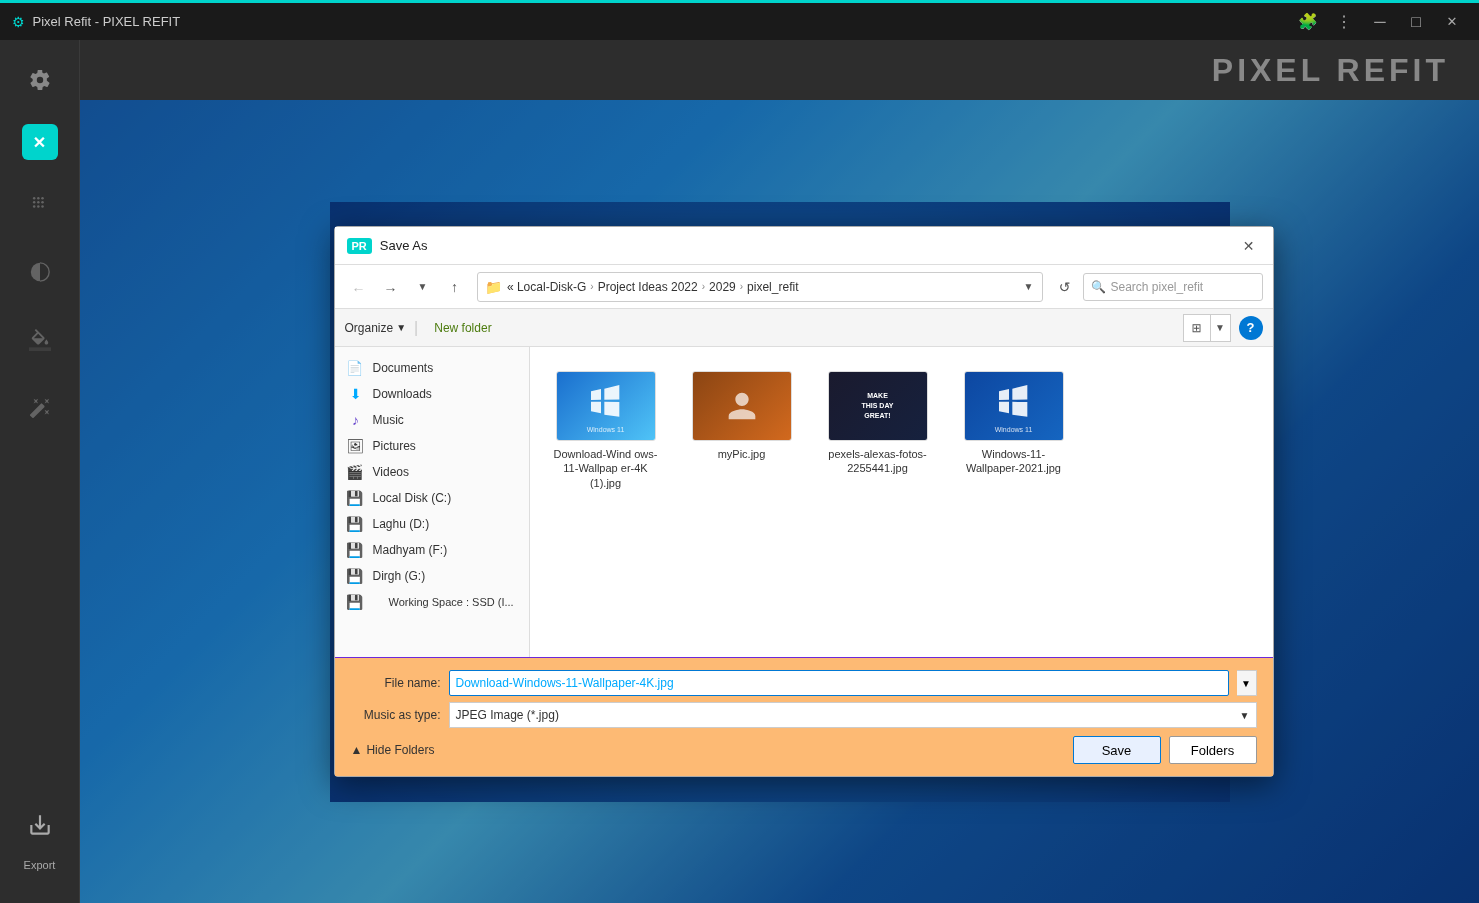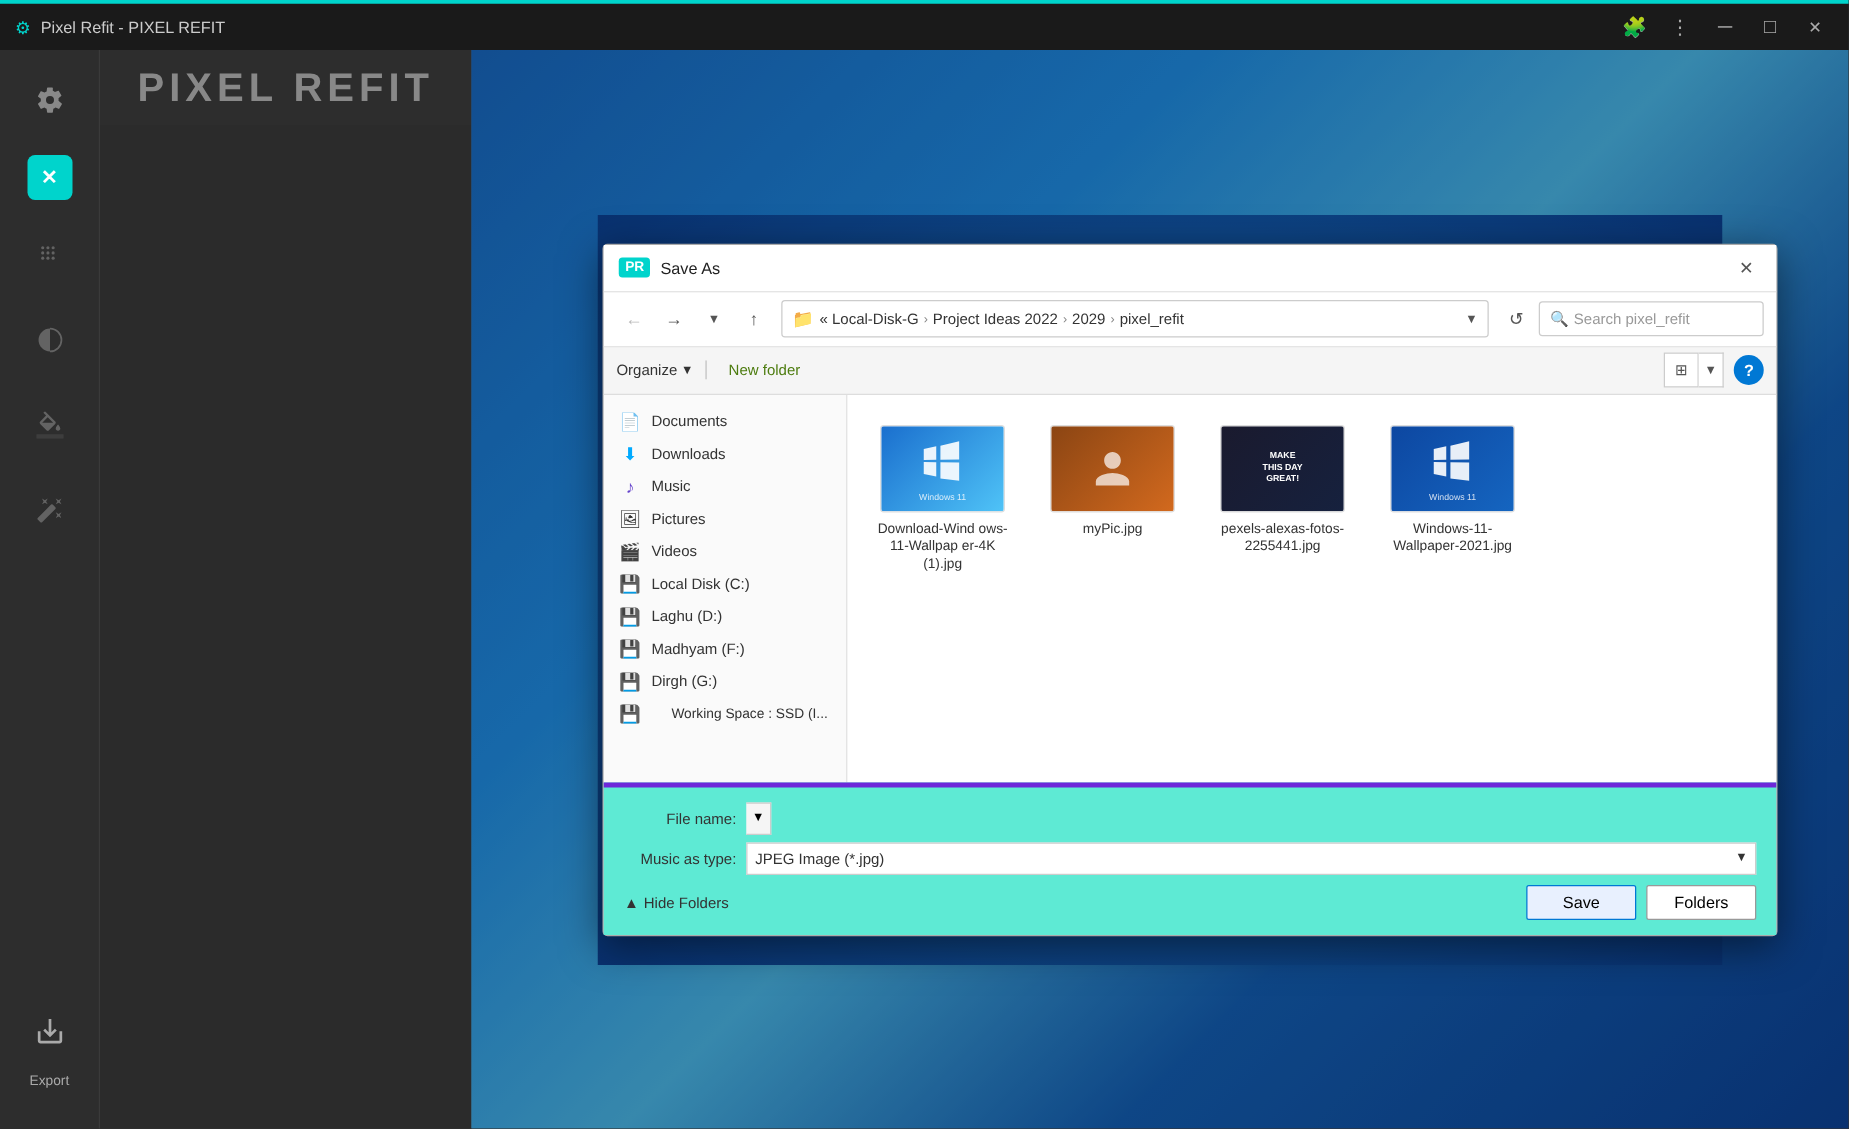--- a/index.html
+++ b/index.html
@@ -109,20 +109,21 @@
     }
     .sidebar-export-label {
       font-size: 11px;
       color: #aaa;
     }
 
     
     .main-content {
       flex: 1;
       display: flex;
+      flex-direction: column;
       position: relative;
       overflow: hidden;
     }
 
     
     .app-header {
       background: #2d2d2d;
       height: 60px;
       display: flex;
       align-items: center;
@@ -465,22 +466,22 @@
     .file-name {
       font-size: 11px;
       color: #333;
       text-align: center;
       word-break: break-word;
       line-height: 1.3;
     }
 
     
     .dialog-footer {
-      background: #5eead4;
-      border-top: 4px solid #6d28d9;
+      background: #fdba74;
+      border-top: 1px solid #6d28d9;
       padding: 12px 16px;
     }
     .footer-row {
       display: flex;
       align-items: center;
       margin-bottom: 6px;
       gap: 8px;
     }
     .footer-label {
       font-size: 12px;
@@ -803,20 +804,21 @@
                   </div>
                 </div>
                 <span class="file-name">Windows-11-Wallpaper-2021.jpg</span>
               </div>
             </div>
           </div>
 
           <div class="dialog-footer">
             <div class="footer-row">
               <span class="footer-label">File name:</span>
+              <input class="footer-input" type="text" value="Download-Windows-11-Wallpaper-4K.jpg" style="color: rgb(0, 170, 255);">
               <div class="footer-dropdown">▼</div>
             </div>
             <div class="footer-row">
               <span class="footer-label">Music as type:</span>
               <div class="footer-select">
                 <span>JPEG Image (*.jpg)</span>
                 <span style="font-size:10px;">▼</span>
               </div>
             </div>
             <div class="footer-actions">

